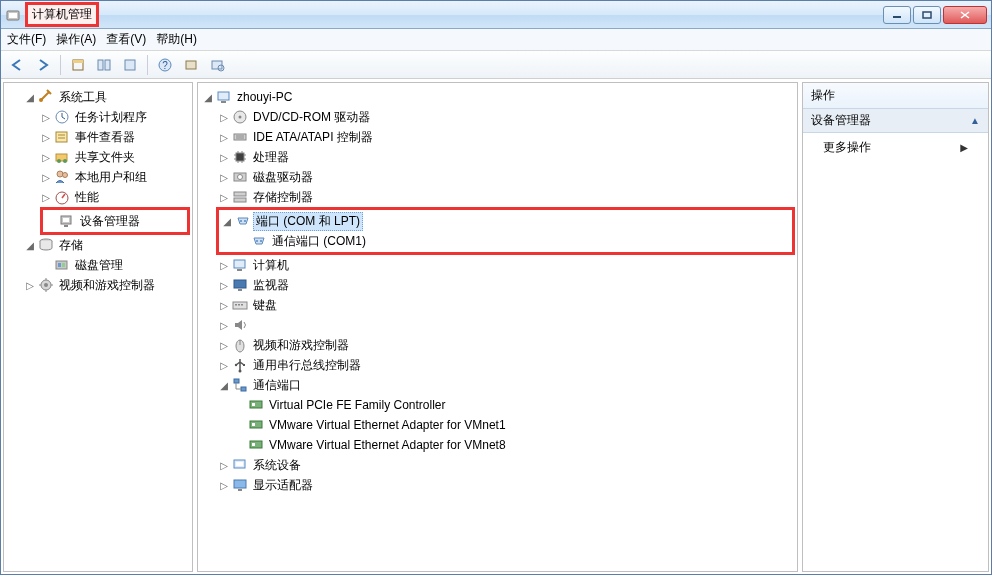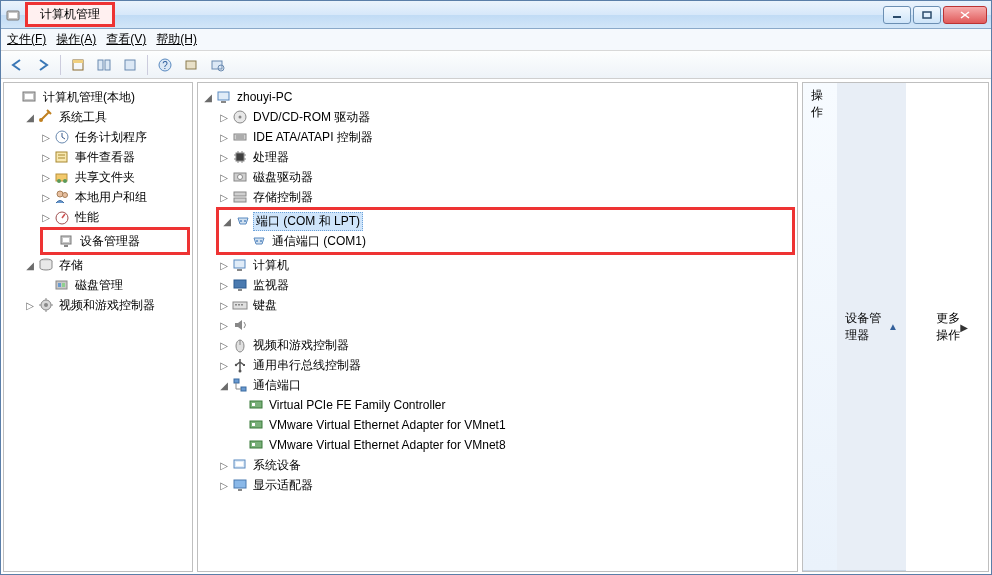--- a/index.html
+++ b/index.html
@@ -2,40 +2,40 @@
 <html><head>
 <meta charset="utf-8">
 <style>
 * { box-sizing: border-box; margin: 0; padding: 0; }
 body { font-family: "Microsoft YaHei", "SimSun", Tahoma, sans-serif; font-size: 12px; background: #fff; overflow: hidden; }
 
 .window { width: 992px; height: 575px; border: 1px solid #5a7ea8; display: flex; flex-direction: column; background: #fff; }
 
 .titlebar { height: 28px; background: linear-gradient(to bottom, #eaf3fc 0%, #d7e8fa 50%, #c0dbf5 51%, #d2e6f8 100%); display: flex; align-items: center; padding: 0 4px; border-bottom: 1px solid #8aa9c9; }
 .titlebar-icon { width: 16px; height: 16px; margin-right: 4px; display:inline-flex; align-items:center; justify-content:center;}
-.titlebar-title { flex: 0 0 auto; padding: 1px 12px; border: 3px solid #e33; background:#fff0f0; font-size: 12px; }
+.titlebar-title { flex: 0 0 auto; padding: 1px 4px; border: 3px solid #e33; background:#fff0f0; font-size: 12px; }
 .titlebar-spacer { flex: 1; }
 .win-btns { display: flex; gap: 2px; }
 .win-btn { width: 28px; height: 18px; border: 1px solid #6b8fb3; border-radius: 3px; background: linear-gradient(#f2f8fe,#cfe5f9); display:flex; align-items:center; justify-content:center; font-size:10px; color:#2b4b6b; cursor:default;}
 .win-btn.close { width:44px; background: linear-gradient(#f7adad,#e05a5a); color:#fff; border-color:#b33;}
 .win-btn svg { display:block; }
 
 .menubar { height: 22px; display:flex; align-items:center; padding: 0 6px; gap: 10px; border-bottom:1px solid #d8d8d8; background:#f5f9fd;}
-.menubar span { cursor:default;text-decoration:underline; }
+.menubar span { cursor:default; }
 
 .toolbar { height: 28px; display:flex; align-items:center; padding: 0 4px; gap: 2px; border-bottom:1px solid #cfcfcf; background:linear-gradient(#fdfefe,#eef3f8);}
 .tbtn { width:24px; height:22px; display:flex; align-items:center; justify-content:center; border:1px solid transparent; border-radius:2px; }
 .tsep { width:1px; height:20px; background:#ccd; margin:0 3px;}
 
 .body { flex:1; display:flex; min-height:0; border-top:1px solid #fff;}
 
 .pane { border:1px solid #bfbfbf; margin:2px; background:#fff; overflow:auto; }
 .left-pane { width: 190px; flex:0 0 190px; }
 .mid-pane { flex:1; }
-.right-pane { width: 187px; flex:0 0 187px; display:flex; flex-direction:row; padding:0;}
+.right-pane { width: 187px; flex:0 0 187px; display:flex; flex-direction:column; padding:0;}
 
 .tree { padding: 4px 2px; }
 .tree ul { list-style:none; margin:0; padding:0 0 0 16px; }
 .tree > ul { padding-left: 2px; }
 .tree li { white-space: nowrap; }
 .row { display:flex; align-items:center; height:20px; gap:2px; padding-right:4px;}
 .exp { width:12px; height:12px; display:inline-flex; align-items:center; justify-content:center; color:#6b6b6b; font-size:10px; cursor:default; flex:0 0 12px;}
 .exp.blank { visibility:hidden; }
 .ico { width:16px; height:16px; display:inline-flex; align-items:center; justify-content:center; flex:0 0 16px;}
 .lbl { padding: 1px 3px; }
@@ -145,30 +145,20 @@
         </svg>
       </div>
   </div>
 
   <div class="body">
 
     <div class="pane left-pane">
       <div class="tree">
         <ul>
           <li>
-            <div class="row">
-              <span class="exp blank"></span>
-              <span class="ico">
-                  <svg width="16" height="16">
-                    <rect x="1" y="3" width="12" height="9" class="ic-gray"></rect>
-                    <rect x="3" y="5" width="8" height="5" fill="#fff"></rect>
-                  </svg>
-                </span>
-              <span class="lbl">计算机管理(本地)</span>
-            </div>
             <ul>
               <li>
                 <div class="row">
                   <span class="exp">◢</span>
                   <span class="ico">
                       <svg width="16" height="16">
                         <path d="M3 11 L11 3 M9 1 L13 5" stroke="#c08020" stroke-width="2" fill="none"></path>
                         <circle cx="3" cy="11" r="2" fill="#c08020"></circle>
                       </svg>
                     </span>

